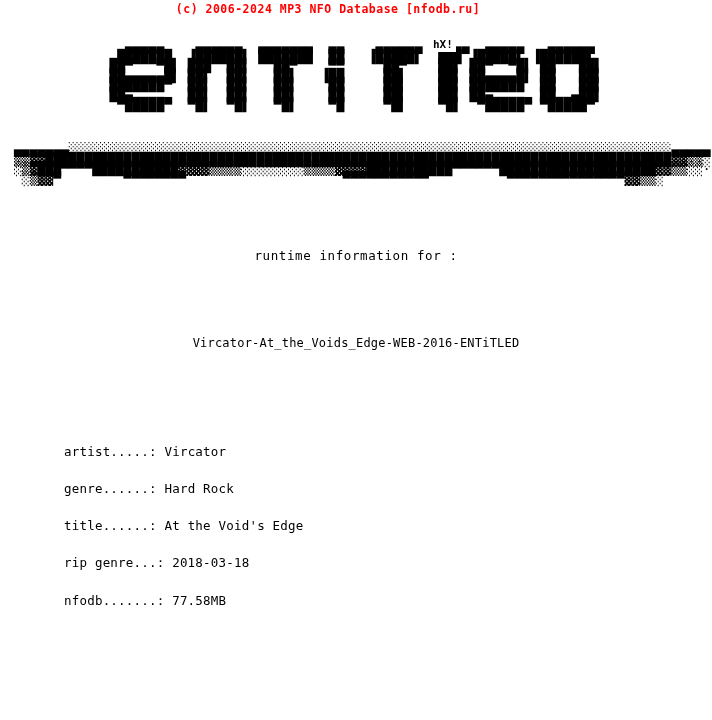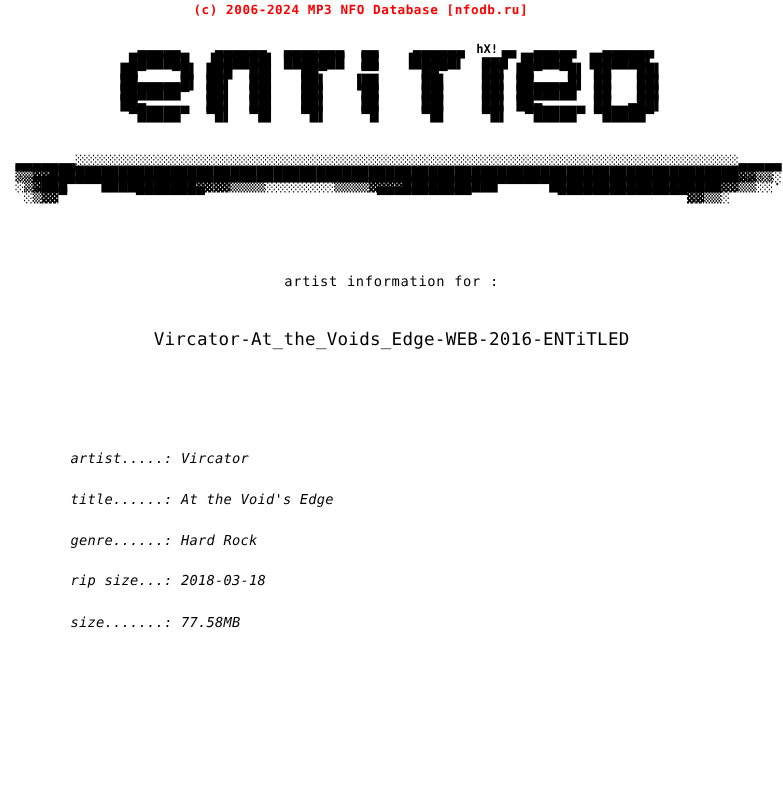--- a/index.html
+++ b/index.html
@@ -81,37 +81,37 @@
   .rel-head {
     text-align: center;
     font-size: 12.5px;
     line-height: 15px;
     white-space: pre;
     letter-spacing: 0.6px;
     margin-top: 14px;
   }
   .rel-name {
     text-align: center;
-    font-size: 16px;
+    font-size: 12px;
     line-height: 15px;
     white-space: pre;
     letter-spacing: 0.2px;
+    margin-top: 35px;
   }
 
   
   .meta {
     margin-top: 13px;
     padding-left: 64px;
     font-size: 12.5px;
     line-height: 12.4px;
   }
   .meta-row {
     white-space: pre;
     letter-spacing: 0.2px;
-    font-style: italic;
   }
   .meta-label { white-space: pre; }
   .meta-value { white-space: pre; }
 </style>
 </head>
 <body>
 
 <div class="topbar" style="color: rgb(255, 0, 0);">(c) 2006-2024 MP3 NFO Database [nfodb.ru]</div>
 
 <div class="logo-wrap">
@@ -124,25 +124,25 @@
  ▀█████▀  ▀█▌  ▀█▌   ▀█▌    ▀█     ▀█▌    ▀█▌  ▀█████▀ ▀█████▀ </pre>
   <div class="logo-tag">hX!</div>
 </div>
 
 <pre class="divider div-1">▄▄▄▄▄▄▄░░░░░░░░░░░░░░░░░░░░░░░░░░░░░░░░░░░░░░░░░░░░░░░░░░░░░░░░░░░░░░░░░░░░░░░░░░░░░▄▄▄▄▄
 ▒▒▓▓████████████████████████████████████████████████████████████████████████████████▓▓▒▒░
 ░▒▓███▀▀▀▀███████████▓▓▓▓▒▒▒▒░░░░░░░░▒▒▒▒▓▓▓▓███████████▀▀▀▀▀▀████████████████████▓▓▒▒░░·
  ░▒▓▓▀        ▀▀▀▀▀▀▀▀                    ▀▀▀▀▀▀▀▀▀▀▀          ▀▀▀▀▀▀▀▀▀▀▀▀▀▀▀▓▓▒▒░</pre>
 
 <div class="section">
-  <div class="rel-head">artist information for :</div>
+  <div class="rel-head">runtime information for :</div>
   <div class="rel-name">Vircator-At_the_Voids_Edge-WEB-2016-ENTiTLED</div>
 
   <div class="meta">
     <div class="meta-row"><span class="meta-label">artist.....:</span> <span class="meta-value">Vircator</span></div>
+    <div class="meta-row"><span class="meta-label">genre......:</span> <span class="meta-value">Hard Rock</span></div>
     <div class="meta-row"><span class="meta-label">title......:</span> <span class="meta-value">At the Void's Edge</span></div>
-    <div class="meta-row"><span class="meta-label">genre......:</span> <span class="meta-value">Hard Rock</span></div>
-    <div class="meta-row"><span class="meta-label">rip size...:</span> <span class="meta-value">2018-03-18</span></div>
-    <div class="meta-row"><span class="meta-label">size.......:</span> <span class="meta-value">77.58MB</span></div>
+    <div class="meta-row"><span class="meta-label">rip genre...:</span> <span class="meta-value">2018-03-18</span></div>
+    <div class="meta-row"><span class="meta-label">nfodb.......:</span> <span class="meta-value">77.58MB</span></div>
     
     
   </div>
 </div>
 
 </body></html>

